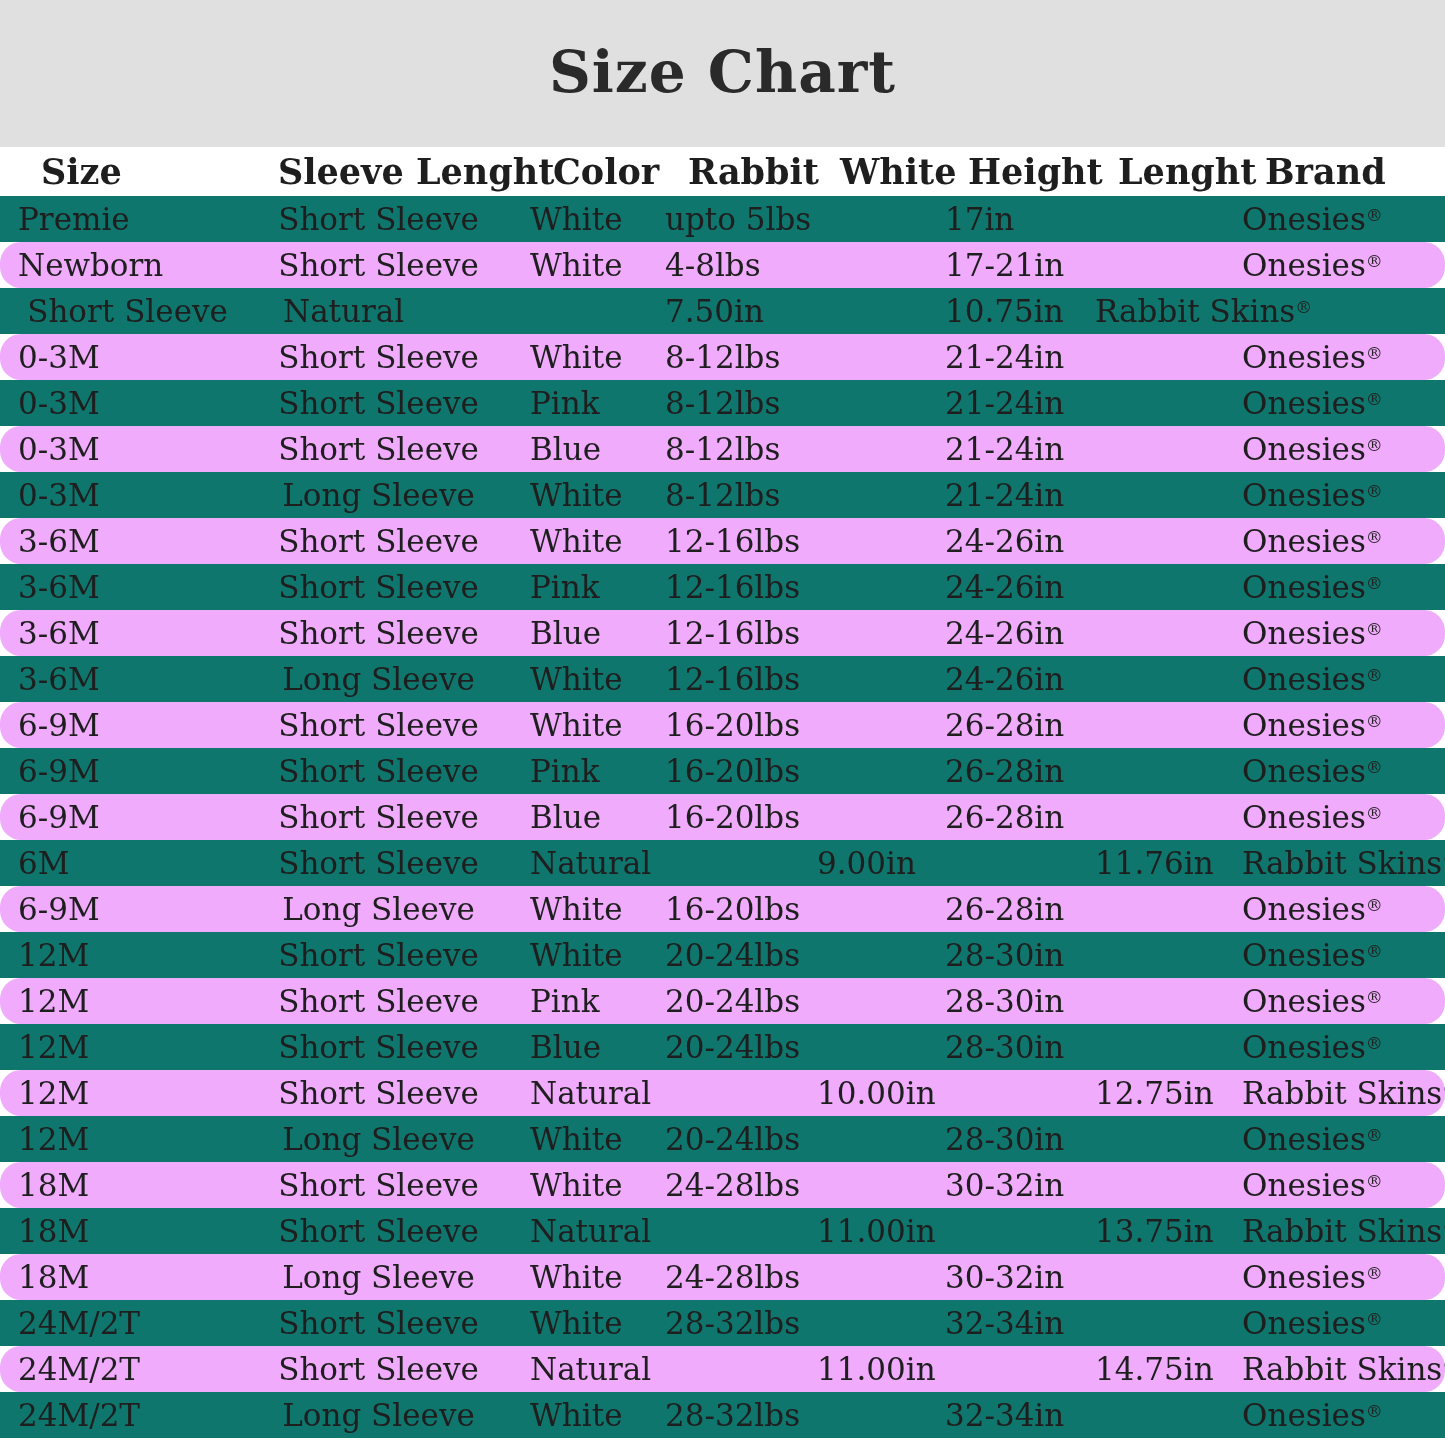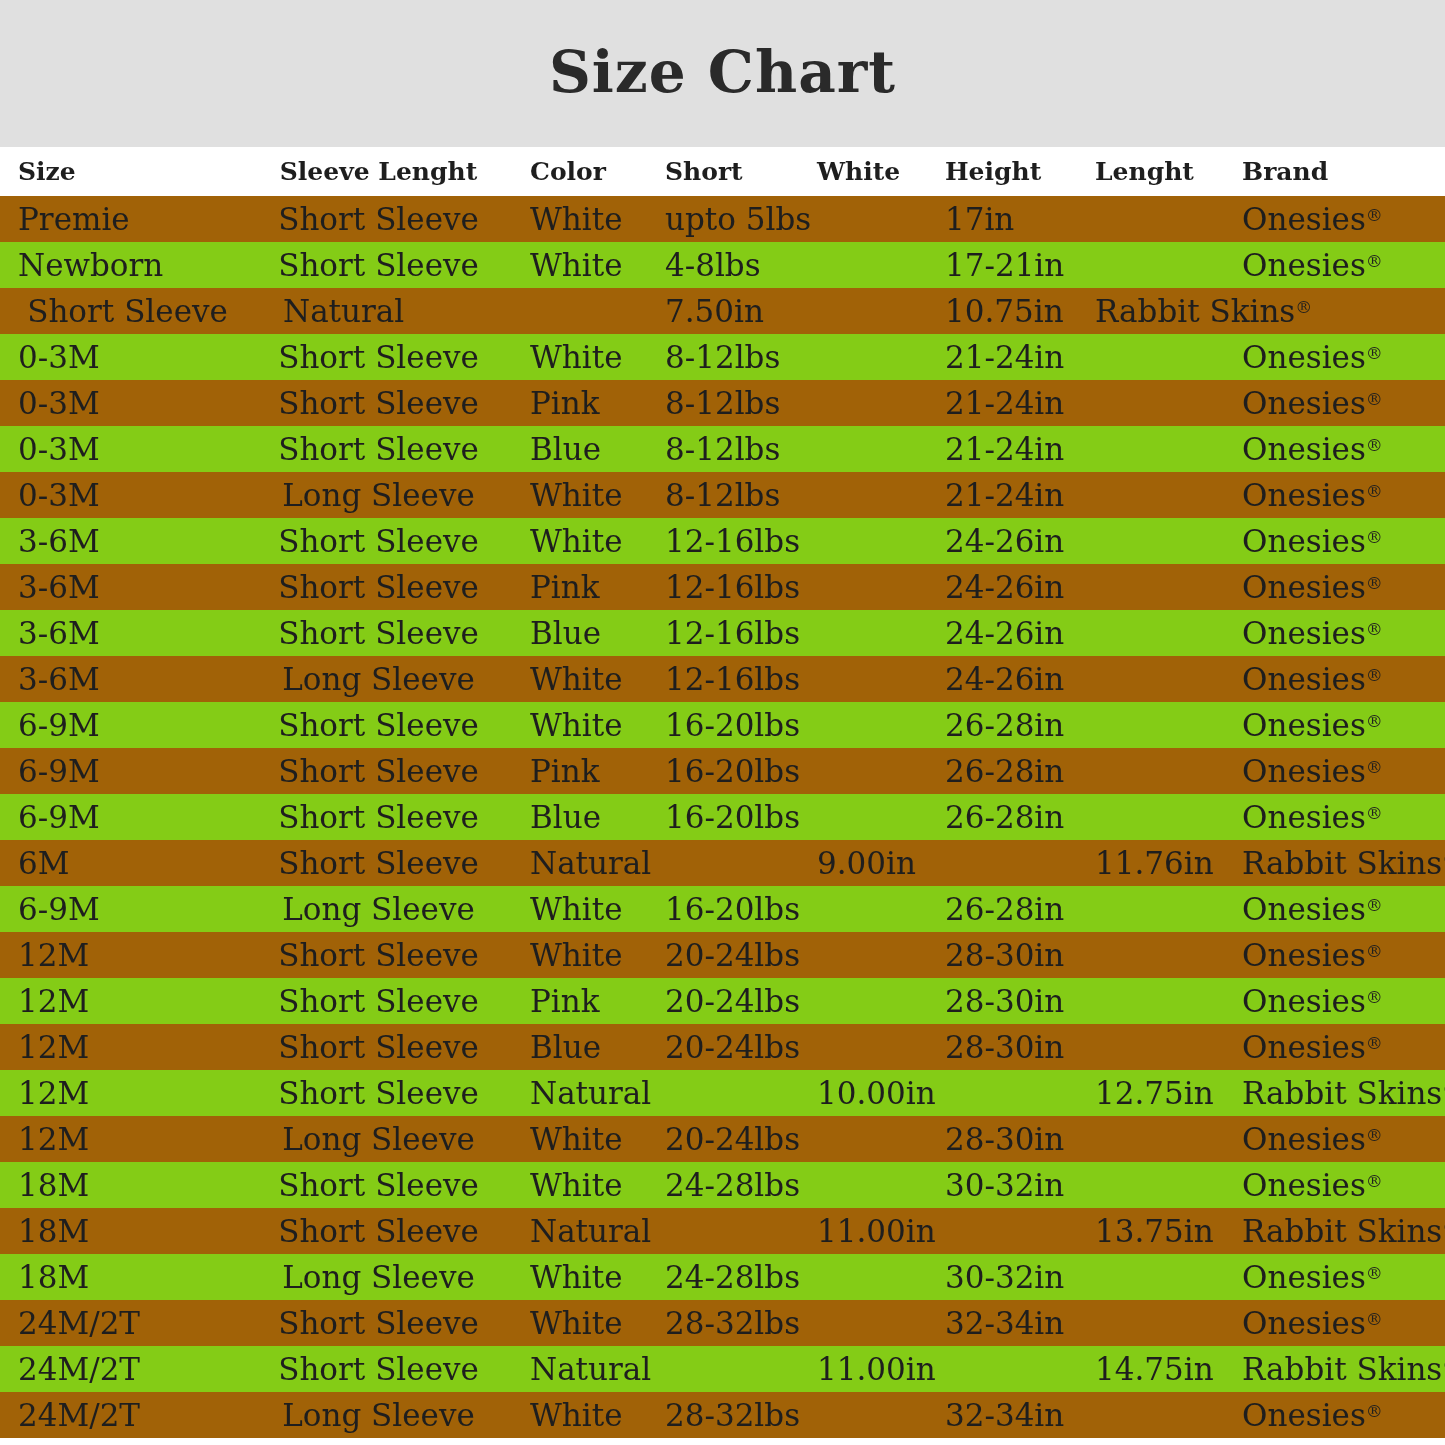--- a/index.html
+++ b/index.html
@@ -30,24 +30,25 @@
     display: grid;
     grid-template-columns: 255px 247px 163px 152px 128px 150px 147px 1fr;
     align-items: center;
     height: 46px;
     font-size: 31px;
   }
   .row.header {
     height: 49px;
     background: #ffffff;
     font-weight: bold;
-    font-size: 25px;
-  }
-  .row.stripe { background: #a16207; }
-  .row.plain  { background: #84cc16; }
+    font-size: 35px;
+    padding-left: 23px;
+  }
+  .row.stripe { background: #0f766e; }
+  .row.plain  { background: #f0abfc; border-radius: 21px; }
   .row > div { white-space: nowrap; overflow: visible; }
   .c-size   { padding-left: 18px; }
   .c-sleeve { text-align: center; }
   .c-color  { padding-left: 28px; }
   .c-weight, .c-width, .c-height, .c-length, .c-brand { padding-left: 0; }
   .reg {
     font-size: 0.55em;
     position: relative;
     top: -0.55em;
   }
@@ -57,21 +58,21 @@
 
 <div class="title-band">
   <div class="page-title">Size Chart</div>
 </div>
 
 <div class="size-table">
   <div class="row header">
     <div class="c-size">Size</div>
     <div class="c-sleeve">Sleeve Lenght</div>
     <div class="c-color">Color</div>
-    <div class="c-weight">Short</div>
+    <div class="c-weight">Rabbit</div>
     <div class="c-width">White</div>
     <div class="c-height">Height</div>
     <div class="c-length">Lenght</div>
     <div class="c-brand">Brand</div>
   </div>
   <div>
       <div class="row stripe">
         <div class="c-size">Premie</div>
         <div class="c-sleeve">Short Sleeve</div>
         <div class="c-color">White</div>

